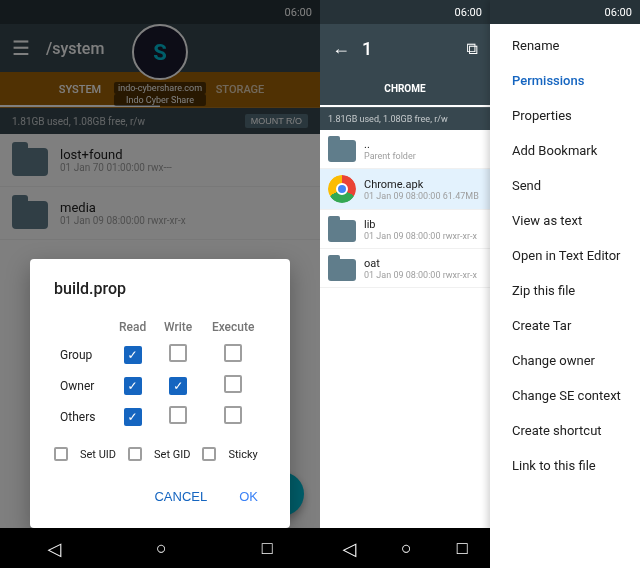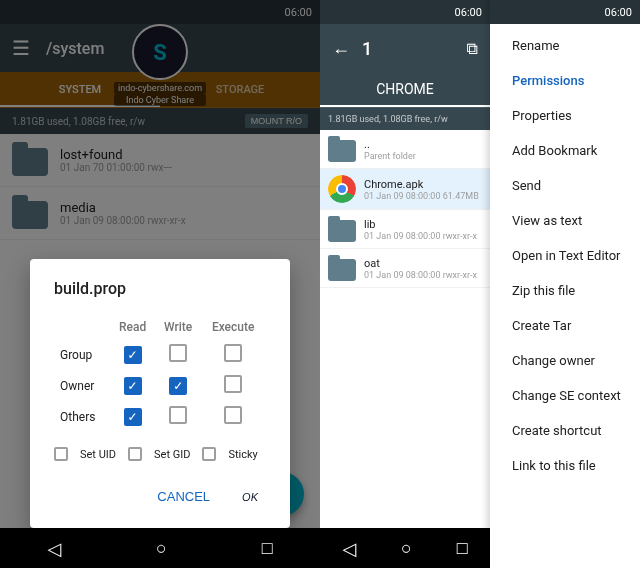--- a/index.html
+++ b/index.html
@@ -286,27 +286,26 @@
       color: #1565c0;
       font-size: 13px;
       font-weight: 500;
       cursor: pointer;
       padding: 4px 8px;
       text-transform: uppercase;
     }
     .btn-ok {
       background: none;
       border: none;
-      color: #0f172a;
-      font-size: 11px;
+      color: #3b82f6;
+      font-size: 13px;
       font-weight: 500;
       cursor: pointer;
       padding: 4px 8px;
       text-transform: uppercase;
-      font-style: italic;
     }
 
     .nav-bar {
       height: 40px;
       background: #000;
       display: flex;
       align-items: center;
       justify-content: space-around;
     }
     .nav-icon {
@@ -383,22 +382,22 @@
       background: #37474f;
       display: flex;
       border-bottom: 1px solid rgba(255,255,255,0.1);
     }
     .right-tab {
       flex: 1;
       display: flex;
       align-items: center;
       justify-content: center;
       color: #fff;
-      font-size: 14px;
-      font-weight: 400;
+      font-size: 10px;
+      font-weight: 700;
       border-bottom: 2px solid #fff;
     }
     .right-storage-info {
       padding: 6px 8px;
       font-size: 9px;
       color: rgba(255,255,255,0.7);
       background: #37474f;
     }
     .right-file-list {
       flex: 1;

